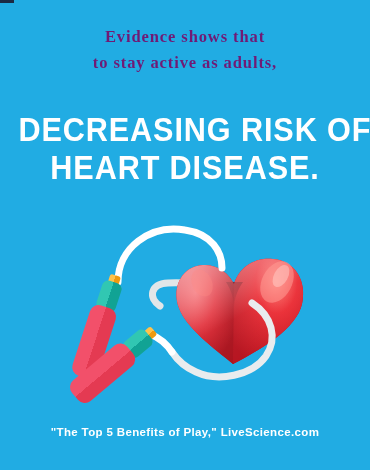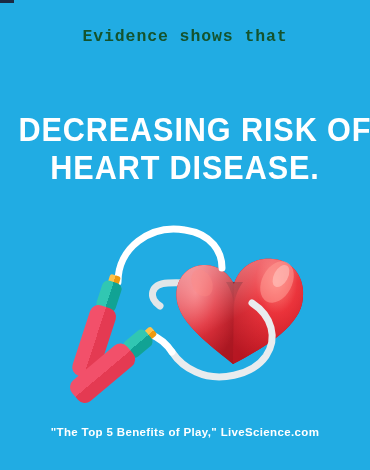--- a/index.html
+++ b/index.html
@@ -36,22 +36,22 @@
   #headline-block {
     position: absolute;
     left: 0;
     top: 24px;
     width: 370px;
     text-align: center;
   }
 
   .lede-line {
     display: block;
-    color: #14532d;
-    font-family: Liberation Mono, monospace;
+    color: #701a75;
+    font-family: Liberation Serif, serif;
     font-size: 16.5px;
     font-weight: 600;
     letter-spacing: 0.9px;
     line-height: 26px;
     white-space: nowrap;
   }
 
   #big-headline {
     position: absolute;
     left: 0;
@@ -105,20 +105,21 @@
 </style>
 </head>
 <body>
 
 <div id="poster">
 
   <div id="corner-mark"></div>
 
   <div id="headline-block">
     <span class="lede-line">Evidence shows that</span>
+    <span class="lede-line">to stay active as adults,</span>
   </div>
 
   <div id="big-headline">
     <span class="big-line">DECREASING RISK OF</span>
     <span class="big-line">HEART DISEASE.</span>
   </div>
 
   <div id="illustration">
     <svg viewBox="0 0 370 232" xmlns="http://www.w3.org/2000/svg">
       <defs>

